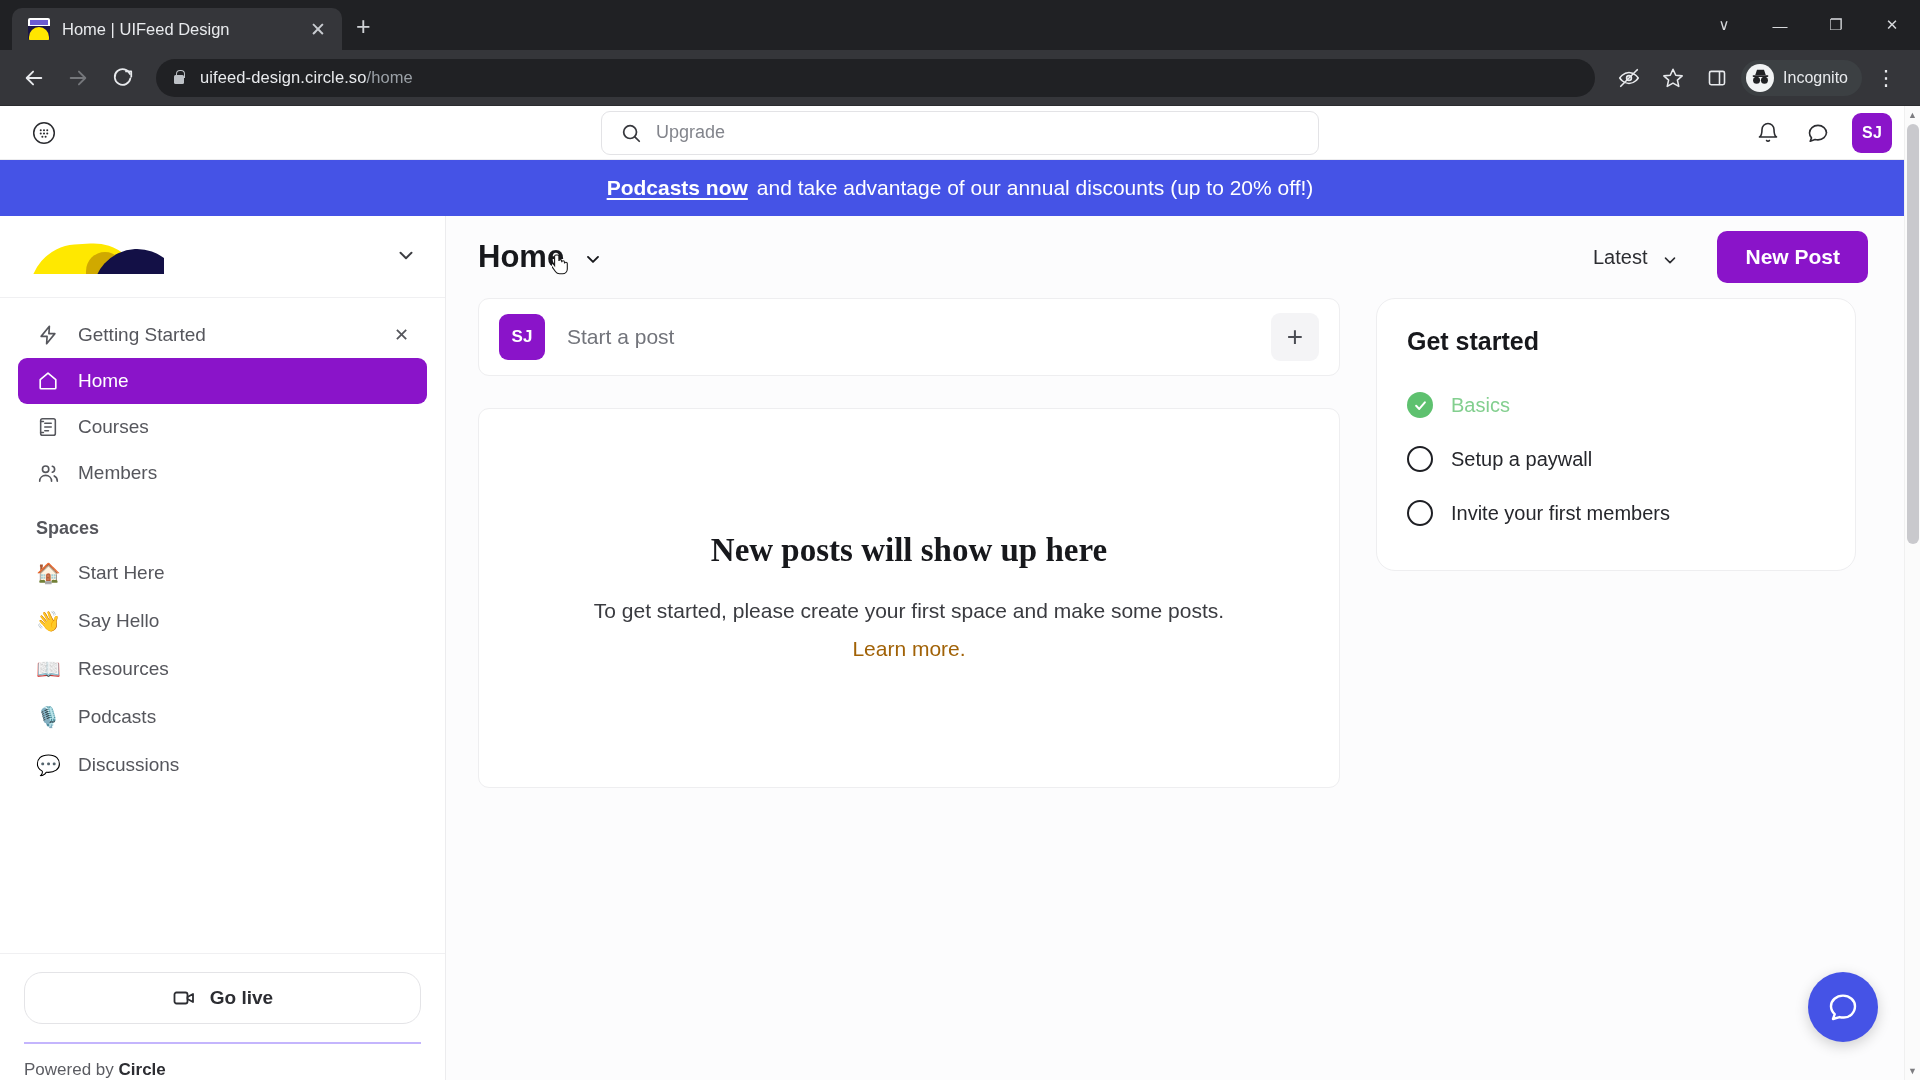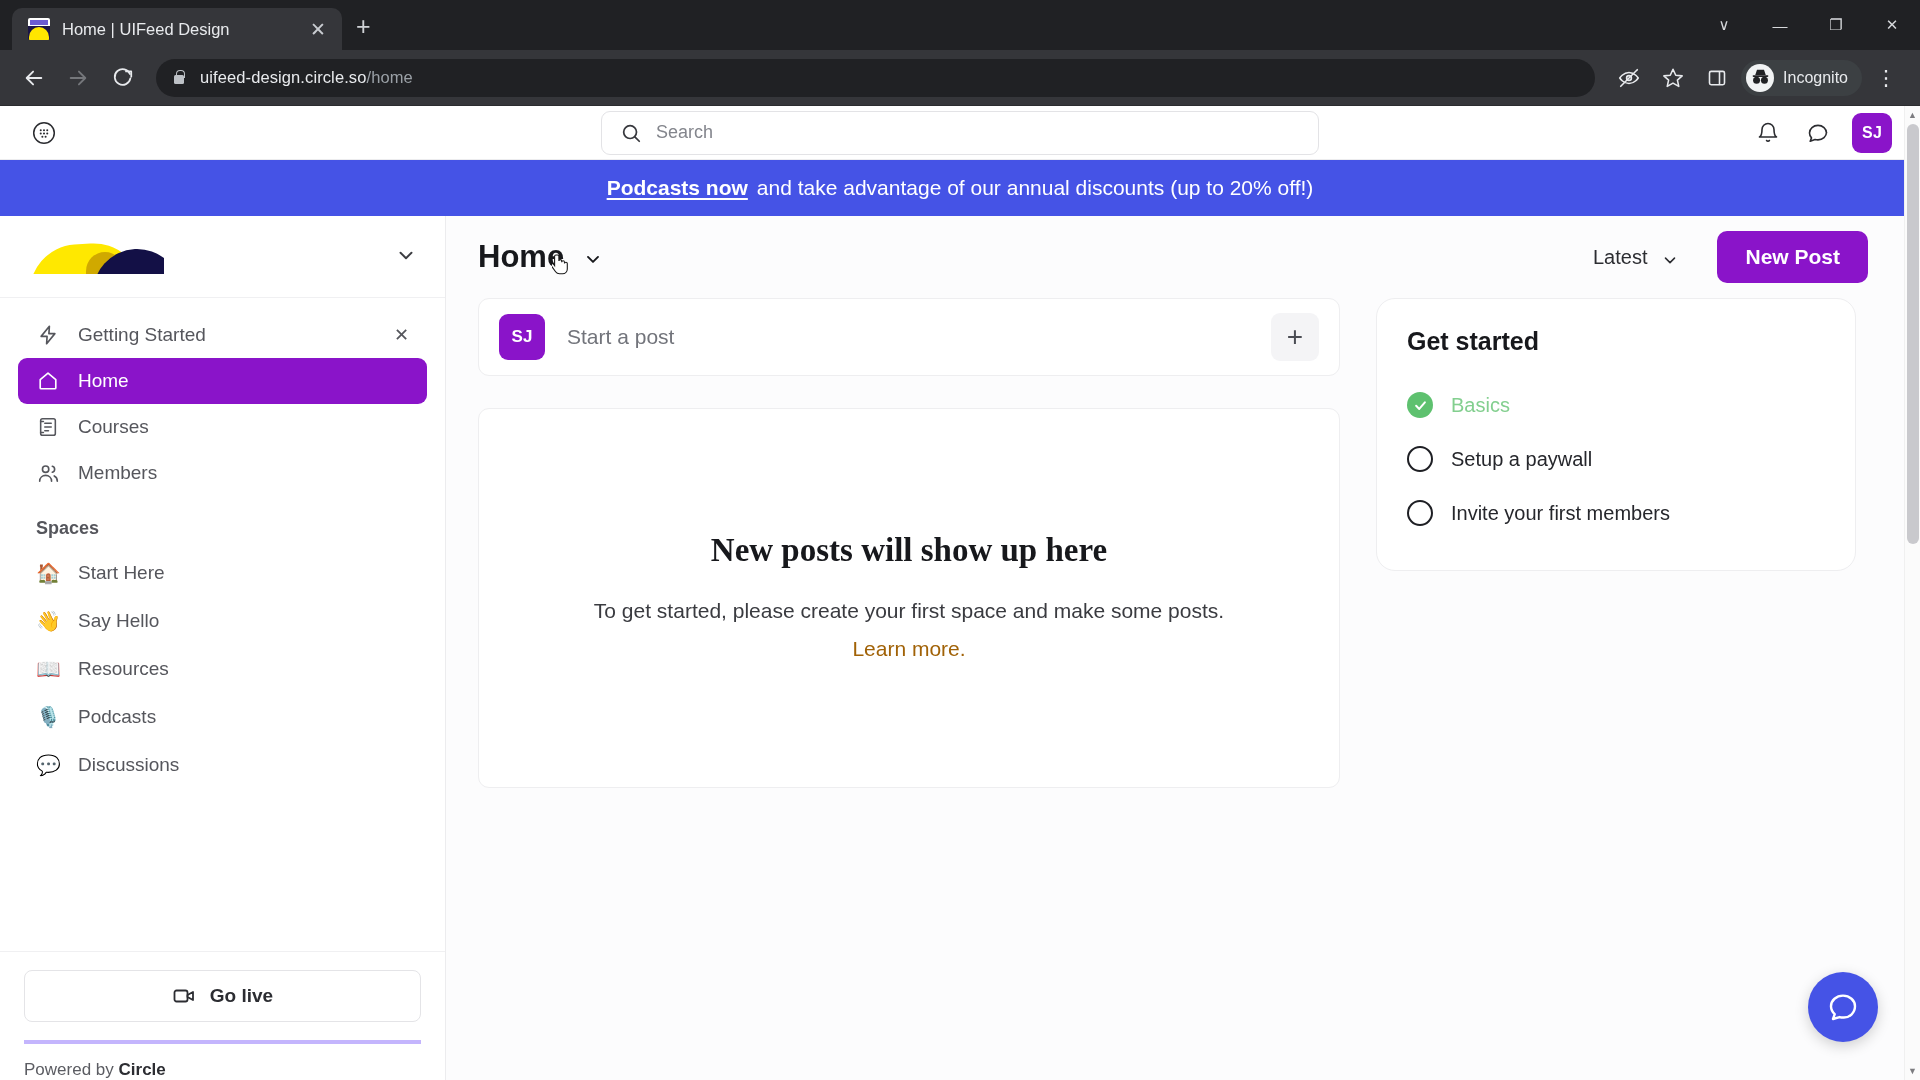--- a/index.html
+++ b/index.html
@@ -156,26 +156,26 @@
   }
   .space-item {
     height: 48px; display: flex; align-items: center; gap: 16px; padding: 0 18px;
     border-radius: 9px; cursor: pointer; color: #55565c; font-size: 19px;
   }
   .space-emoji { font-size: 20px; width: 26px; text-align: center; flex: none;
                  font-family: "DejaVu Sans", sans-serif; }
 
   .side-bottom { flex: none; border-top: 1px solid #f0f0f2; padding: 18px 24px 0 24px; }
   .golive {
-    height: 52px; border: 1px solid #e4e4e7; border-radius: 8px; background: #fff;
+    height: 52px; border: 1px solid #e4e4e7; border-radius: 18px; background: #fff;
     display: flex; align-items: center; justify-content: center; gap: 14px;
     font-size: 19px; font-weight: bold; color: #2c2d32; cursor: pointer;
   }
   .powered {
-    border-top: 4px solid #c4b5fd; margin-top: 18px;
+    border-top: 2px solid #c4b5fd; margin-top: 18px;
     padding: 16px 0 0 0; font-size: 17px; color: #5b5c62;
   }
   .powered b { color: #2c2d32; }
 
   
   .main { flex: 1; min-width: 0; display: flex; flex-direction: column; background: #fcfcfd; }
   .main-head {
     height: 82px; flex: none; display: flex; align-items: center;
     padding: 0 52px 0 32px; background: #fcfcfd;
   }
@@ -335,21 +335,21 @@
           <circle cx="10.5" cy="15.4" r=".95" fill="#2b2c30" stroke="none"></circle>
             <circle cx="13.5" cy="15.4" r=".95" fill="#2b2c30" stroke="none"></circle>
         </svg>
       </div>
 
       <div class="search-box">
         <svg width="22" height="22" viewBox="0 0 24 24" fill="none" stroke="#37383d" stroke-width="1.9" stroke-linecap="round">
             <circle cx="11" cy="11" r="7"></circle>
             <line x1="16.2" y1="16.2" x2="21" y2="21"></line>
           </svg>
-        <span class="search-ph">Search</span>
+        <span class="search-ph">Upgrade</span>
       </div>
 
       <div class="hdr-right">
         <div class="hdr-icon">
           <svg width="24" height="24" viewBox="0 0 24 24" fill="none" stroke="currentColor" stroke-width="1.6" stroke-linecap="round" stroke-linejoin="round">
               <path d="M18 8.5a6 6 0 0 0-12 0c0 6-2.5 7.5-2.5 7.5h17S18 14.5 18 8.5z"></path>
               <path d="M10.6 19.5a1.7 1.7 0 0 0 2.8 0"></path>
             </svg>
         </div>
         <div class="hdr-icon">

